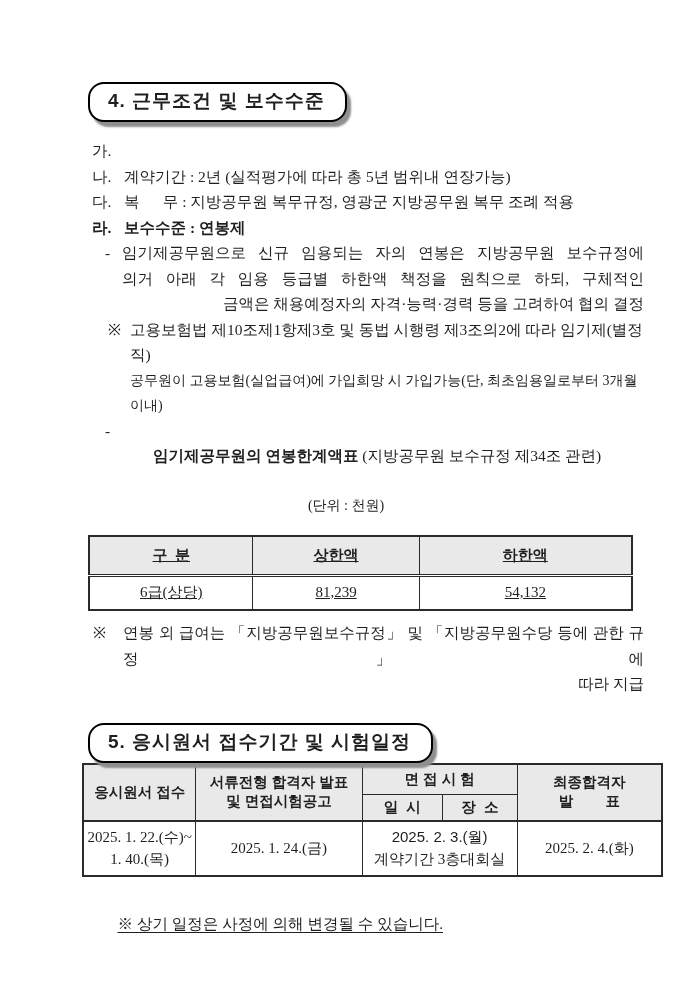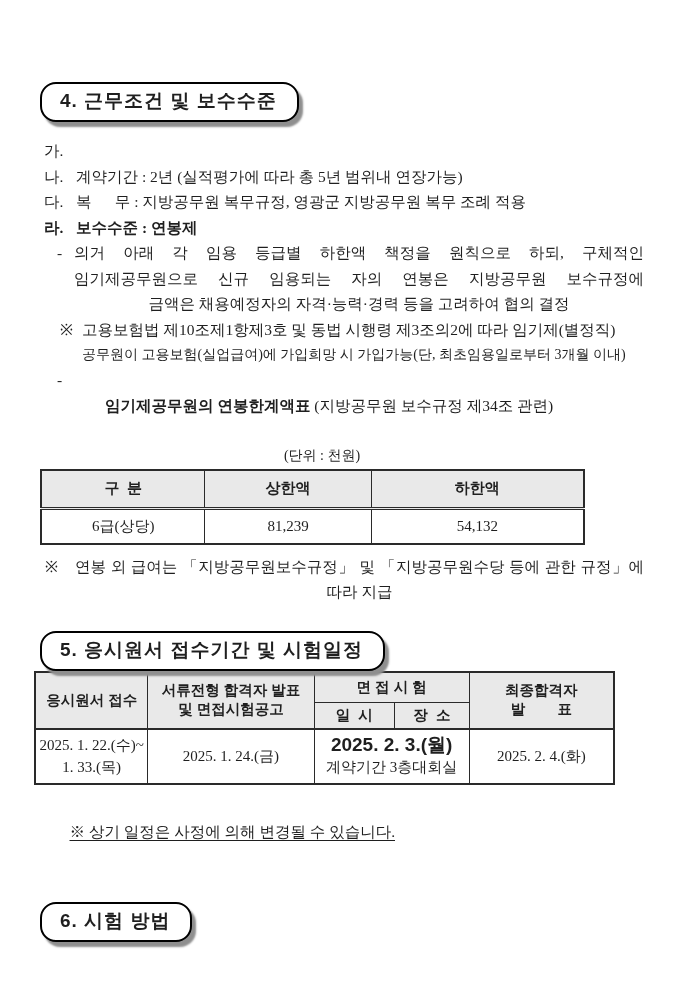--- a/index.html
+++ b/index.html
@@ -6,21 +6,21 @@
   html, body { background: #e9e9e9; }
   .page {
     position: relative;
     width: 700px; height: 990px;
     margin: 0 auto;
     background: #ffffff;
     color: #1f1f1f;
     font-family: "Liberation Serif", "DejaVu Serif", serif;
     font-size: 15.5px;
     overflow: hidden;
-    padding: 82px 56px 0 32px;
+    padding: 82px 56px 0 80px;
   }
   
   .hbox {
     display: inline-block;
     border: 2px solid #000;
     border-radius: 16px;
     padding: 4px 20px 6px 18px;
     background: #fff;
     box-shadow: 4px 5px 2px #8f8f8f;
     font-family: "Liberation Sans", "DejaVu Sans", sans-serif;
@@ -31,53 +31,54 @@
     white-space: nowrap;
   }
   .line { line-height: 25.5px; white-space: pre-wrap; }
   .item { margin-left: 12px; display: flex; }
   .item .lbl { width: 32px; flex: 0 0 auto; }
   .bold { font-weight: bold; }
   .hang { display: flex; }
   .hang .marker { flex: 0 0 auto; text-align: left; }
   .hang .lines { flex: 1 1 auto; }
   .jline { text-align: justify; text-align-last: justify; }
-  .lline { text-align: center; }
+  .lline { text-align: right; }
   .small { font-size: 14px; line-height: 25px; }
   .dash1 { margin-left: 25px; }
   .dash1 .marker { width: 17px; }
   .note1 { margin-left: 28px; }
   .note1 .marker { width: 22px; }
   .note2 { margin-left: 13px; margin-top: 9px; }
   .note2 .marker { width: 30px; }
   .unit-note { text-align: center; padding-right: 32px; font-size: 14px; line-height: 20px; margin-top: 2px; }
   
   table { border-collapse: collapse; table-layout: fixed; }
   .t1 {
-    width: 545px; margin-left: 8px; margin-top: 3px;
+    width: 545px; margin-left: 8px; margin-top: 19px;
     border: 2px solid #2a2a2a;
+    text-decoration: underline;
   }
   .t1 th, .t1 td { border: 1px solid #2a2a2a; text-align: center; vertical-align: middle; font-size: 15px; }
   .t1 thead th { height: 39px; background: #e9e9e9; font-weight: bold; border-bottom: 3px double #2a2a2a; }
   .t1 tbody td { height: 35px; background: #fff; font-weight: normal; }
   .t2 {
     width: 581px; margin-left: 2px; margin-top: 0;
     border: 2px solid #2a2a2a;
   }
   .t2 th, .t2 td { border: 1px solid #2a2a2a; text-align: center; vertical-align: middle; }
   .t2 thead th {
     background: #e9e9e9;
     font-family: "Liberation Sans", "DejaVu Sans", sans-serif;
     font-weight: bold; font-size: 14.5px;
     line-height: 19px;
   }
   .t2 thead tr.r1 th { height: 31px; }
   .t2 thead tr.r2 th { height: 26px; }
   .t2 tbody td { height: 55px; font-size: 15px; line-height: 22px; border-top: 2px solid #2a2a2a; background: #fff; }
-  .t2 .date-bold { font-weight: bold; font-family: "Liberation Sans", "DejaVu Sans", sans-serif; font-size: 19px; }
+  .t2 .date-bold { font-weight: normal; font-family: "Liberation Sans", "DejaVu Sans", sans-serif; font-size: 15px; }
   .schedule-note { margin-left: 22px; margin-top: 9px; }
   .schedule-note span { text-decoration: underline; text-underline-offset: 3px; }
   .pre { white-space: pre-wrap; }
   .mt16 { margin-top: 16px; }
   .mt26 { margin-top: 26px; }
   .mt32 { margin-top: 32px; }
   .mt14 { margin-top: 14px; }
 </style>
 </head>
 <body>
@@ -101,22 +102,22 @@
     <span class="pre">복      무 : 지방공무원 복무규정, 영광군 지방공무원 복무 조례 적용</span>
   </div>
   <div class="line item bold">
     <span class="lbl">라.</span>
     <span class="pre">보수수준 : 연봉제</span>
   </div>
 
   <div class="hang dash1">
     <span class="marker line">-</span>
     <div class="lines">
+      <div class="line jline">임기제공무원으로 신규 임용되는 자의 연봉은 지방공무원 보수규정에</div>
       <div class="line jline">의거 아래 각 임용 등급별 하한액 책정을 원칙으로 하되, 구체적인</div>
-      <div class="line jline">임기제공무원으로 신규 임용되는 자의 연봉은 지방공무원 보수규정에</div>
       <div class="line lline">금액은 채용예정자의 자격·능력·경력 등을 고려하여 협의 결정</div>
     </div>
   </div>
 
   <div class="hang note1">
     <span class="marker line">※</span>
     <div class="lines">
       <div class="line">고용보험법 제10조제1항제3호 및 동법 시행령 제3조의2에 따라 임기제(별정직)</div>
       <div class="line small">공무원이 고용보험(실업급여)에 가입희망 시 가입가능(단, 최초임용일로부터 3개월 이내)</div>
     </div>
@@ -190,21 +191,21 @@
       </tr>
       <tr class="r2">
         <th class="pre">일  시</th>
         <th class="pre">장  소</th>
       </tr>
     </thead>
     <tbody>
       <tr>
         <td>
           <div>2025. 1. 22.(수)~</div>
-          <div>1. 33.(목)</div>
+          <div>1. 40.(목)</div>
         </td>
         <td>2025. 1. 24.(금)</td>
         <td colspan="2">
           <div class="date-bold">2025. 2. 3.(월)</div>
           <div>계약기간 3층대회실</div>
         </td>
         <td>2025. 2. 4.(화)</td>
       </tr>
     </tbody>
   </table>

